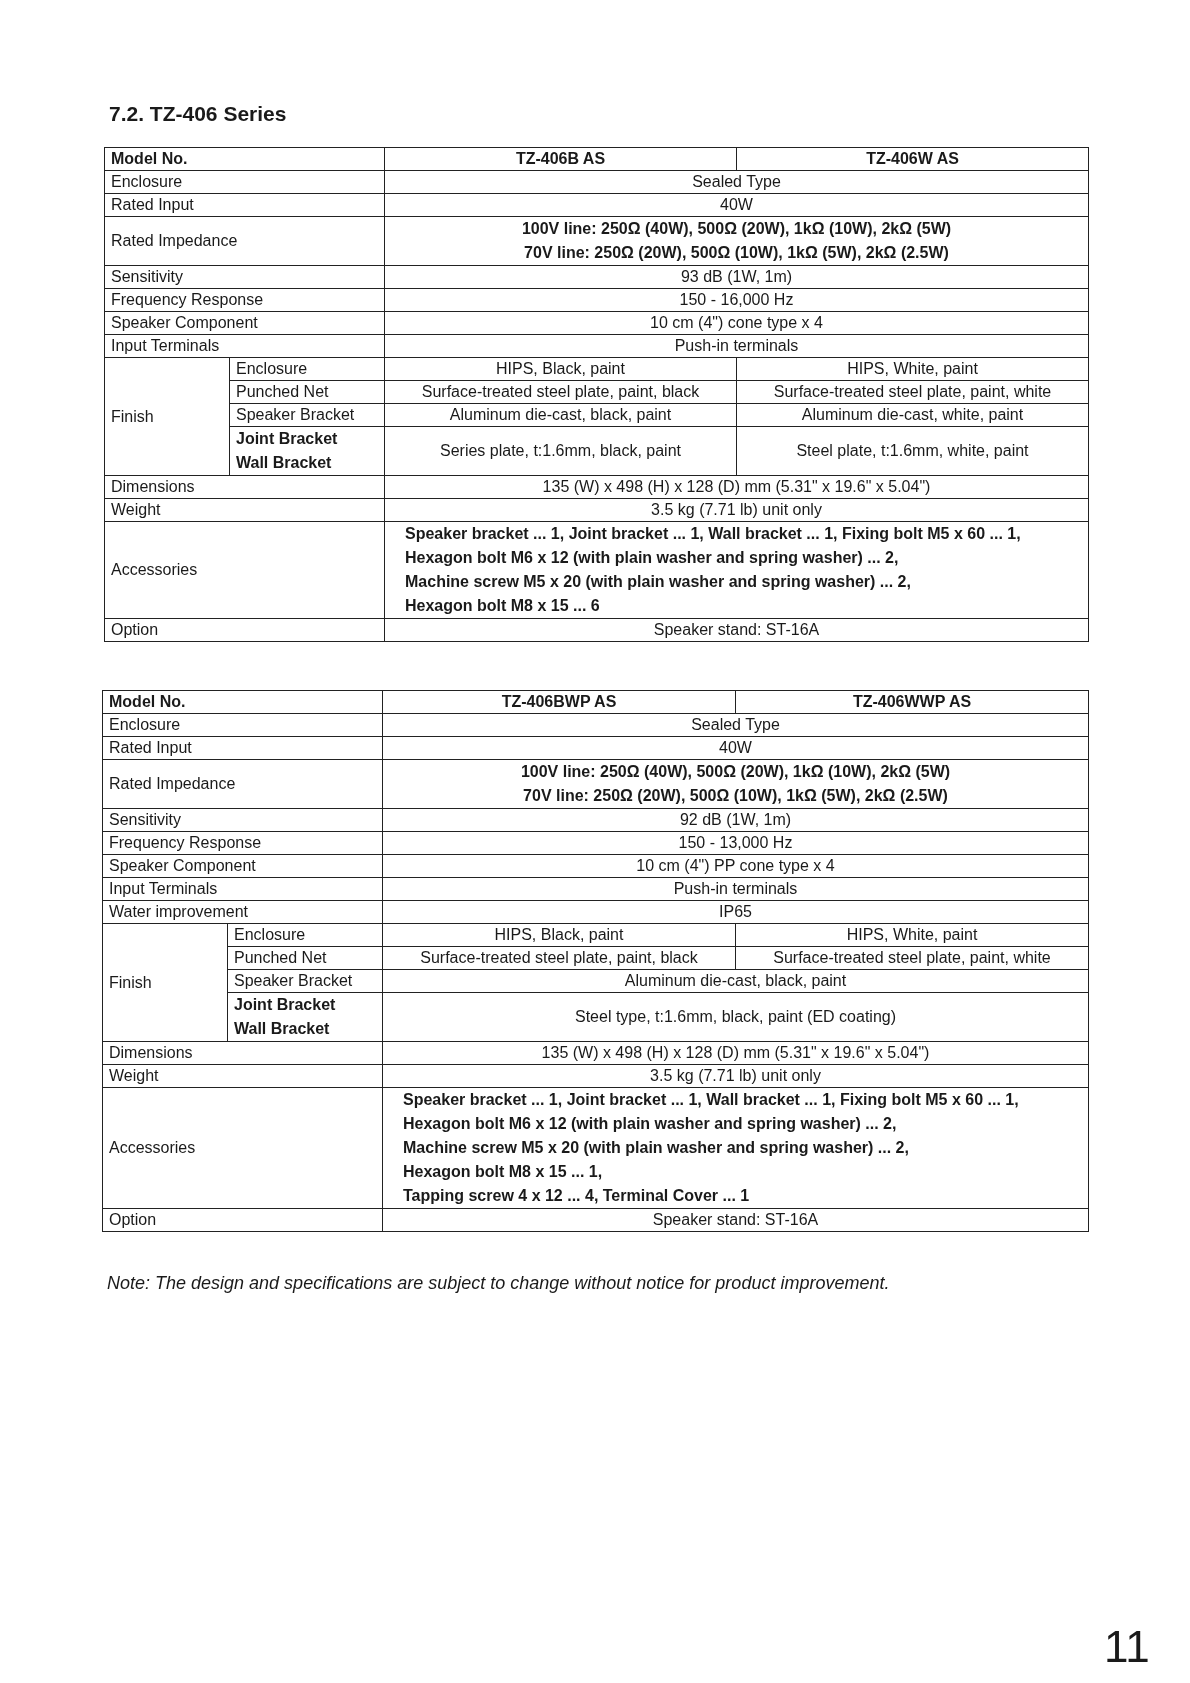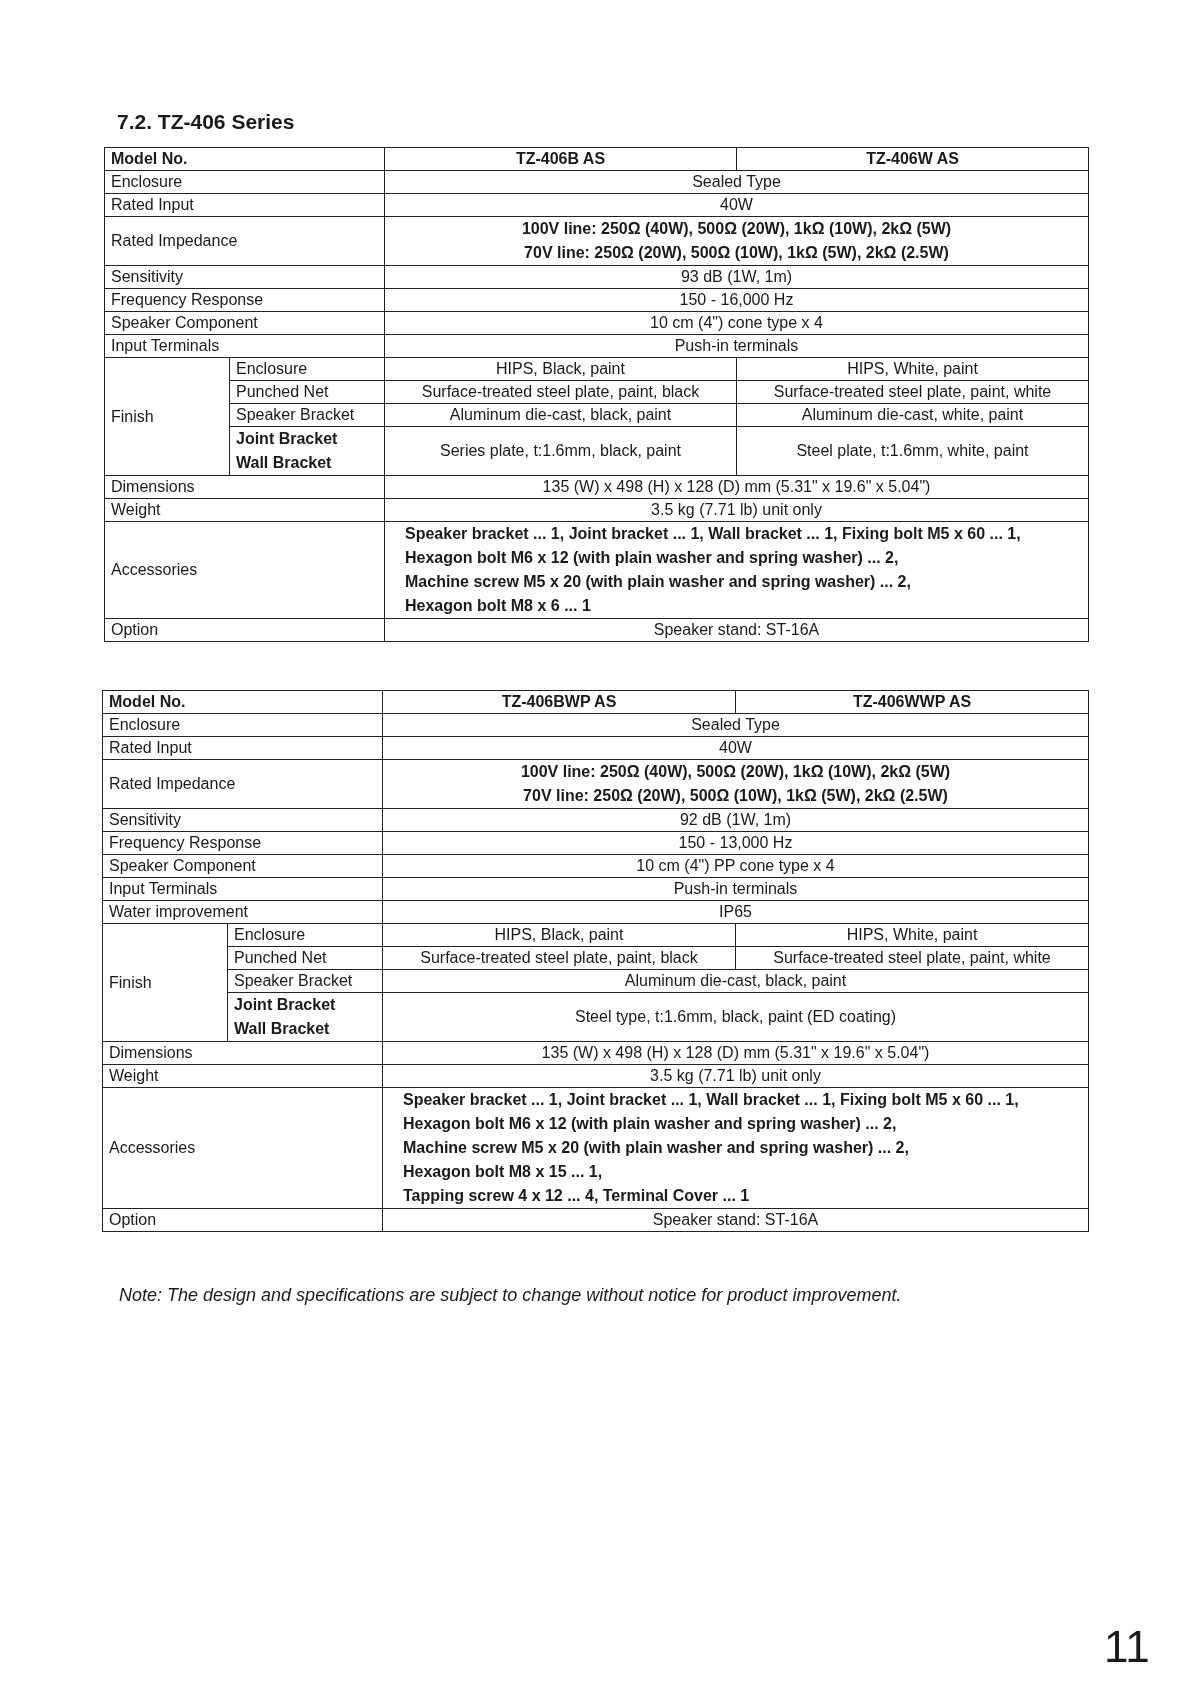--- a/index.html
+++ b/index.html
@@ -1,37 +1,37 @@
 <!DOCTYPE html>
 <html><head>
 <meta charset="utf-8">
 <style>
   html, body { margin: 0; padding: 0; }
   body {
     width: 1190px; height: 1683px; background: #ffffff; position: relative;
     font-family: "Liberation Sans", sans-serif; color: #1a1a1a; overflow: hidden;
   }
   .section-title {
-    position: absolute; left: 105px; top: 98px; font-size: 21px; font-weight: bold; margin: 12px;
+    position: absolute; left: 105px; top: 98px; font-size: 21px; font-weight: bold; margin: 4px;
   }
   table.spec {
     position: absolute; border-collapse: collapse; font-size: 16px; table-layout: fixed;
   }
   table.spec td {
     border: 1.5px solid #222; padding: 0 6px; line-height: 22px; height: 22px;
     vertical-align: middle; white-space: nowrap; overflow: hidden;
   }
   table.spec td.val { text-align: center; margin-top: 30px; }
   table.spec td.left { text-align: left; padding-left: 20px; }
   table.spec tr.hdr td { font-weight: bold; }
   .t1 { left: 104px; top: 147px; width: 984px; }
   .t2 { left: 102px; top: 690px; width: 986px; }
   .multi div { line-height: 24px; font-weight: bold; }
   .note {
-    position: absolute; left: 107px; top: 1273px; font-size: 18px; font-style: italic; margin: 12px;
+    position: absolute; left: 107px; top: 1273px; font-size: 18px; font-style: italic; margin: 0;
   }
   .page-num {
     position: absolute; left: 1088px; top: 1606px; font-size: 44px; margin: 16px;
   }
 </style>
 </head>
 <body>
 
 <h2 class="section-title">7.2. TZ-406 Series</h2>
 
@@ -110,21 +110,21 @@
   <tr>
     <td colspan="2">Weight</td>
     <td colspan="2" class="val">3.5 kg (7.71 lb) unit only</td>
   </tr>
   <tr>
     <td colspan="2">Accessories</td>
     <td colspan="2" class="left multi">
       <div>Speaker bracket ... 1, Joint bracket ... 1, Wall bracket ... 1, Fixing bolt M5 x 60 ... 1,</div>
       <div>Hexagon bolt M6 x 12 (with plain washer and spring washer) ... 2,</div>
       <div>Machine screw M5 x 20 (with plain washer and spring washer) ... 2,</div>
-      <div>Hexagon bolt M8 x 6 ... 1</div>
+      <div>Hexagon bolt M8 x 15 ... 6</div>
     </td>
   </tr>
   <tr>
     <td colspan="2">Option</td>
     <td colspan="2" class="val">Speaker stand: ST-16A</td>
   </tr>
 </tbody>
   </table>
 
 <table class="spec t2">

